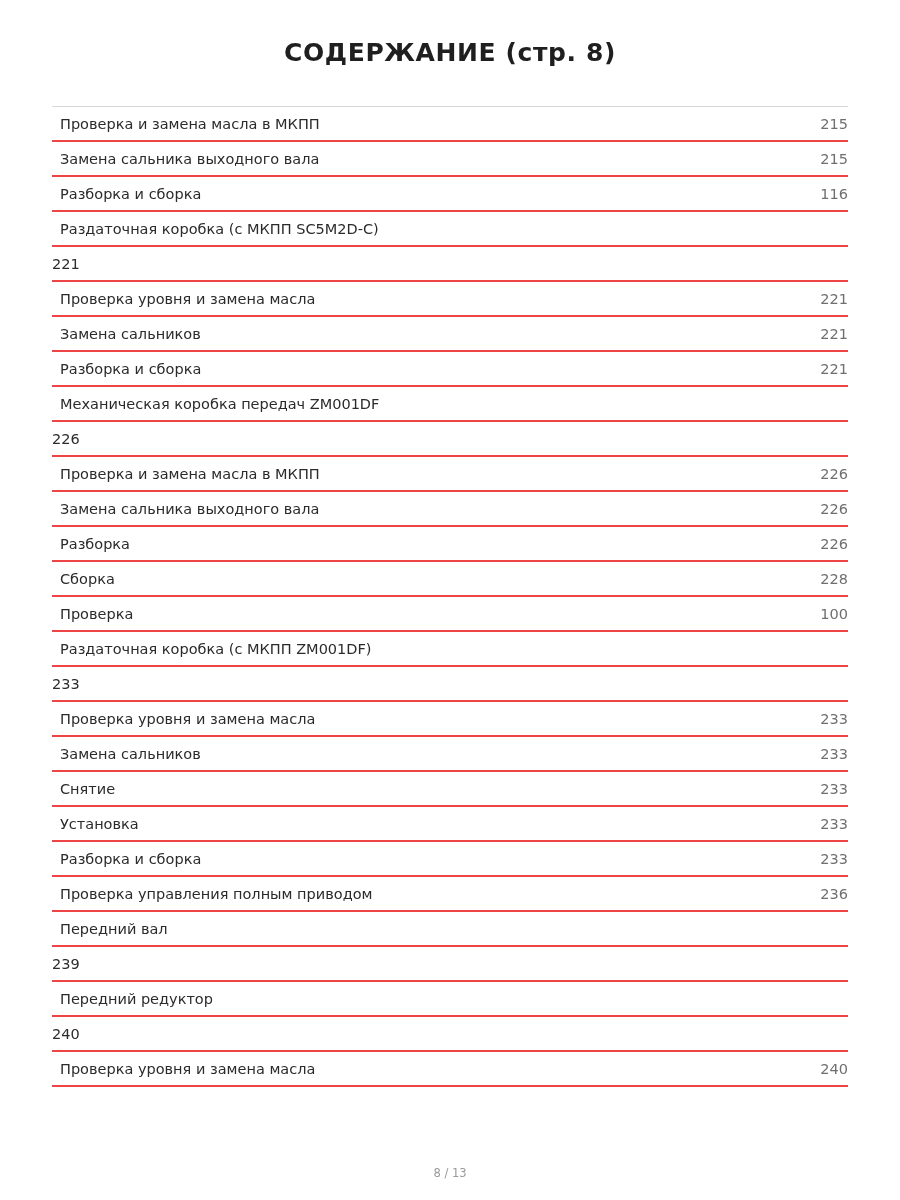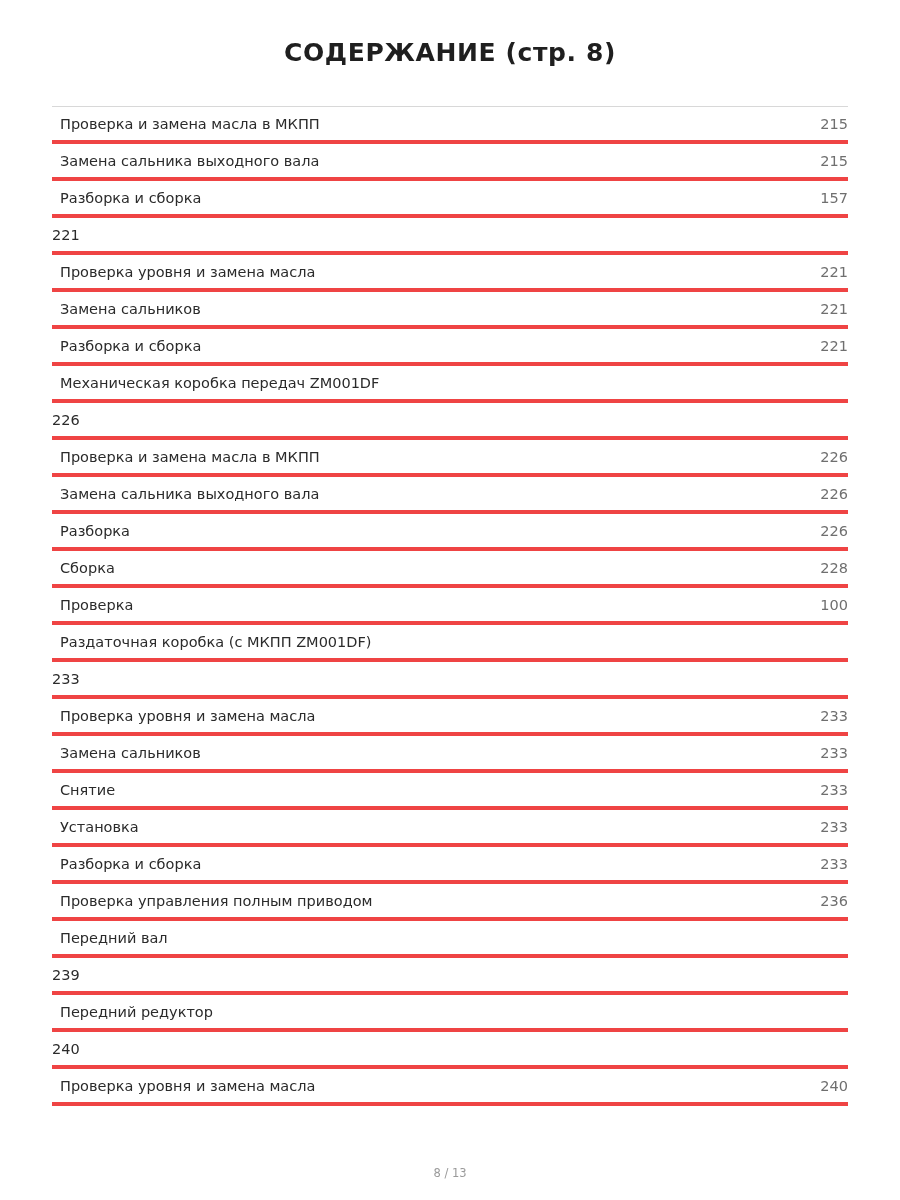--- a/index.html
+++ b/index.html
@@ -38,21 +38,21 @@
     width: 100%;
   }
   .toc {
     margin-top: 0;
     width: 100%;
   }
   .toc-row {
     display: flex;
     align-items: baseline;
     justify-content: space-between;
-    border-bottom: 4px solid #ef4444;
+    border-bottom: 2px solid #ef4444;
     min-height: 33.6px;
     box-sizing: border-box;
     padding: 7px 0 6px 0;
   }
   .toc-label {
     font-size: 14.5px;
     line-height: 20px;
     color: #2b2b2b;
     white-space: nowrap;
     overflow: hidden;
@@ -96,21 +96,24 @@
       <div class="toc-row indent">
         <span class="toc-label">Проверка и замена масла в МКПП</span>
         <span class="toc-page">215</span>
       </div>
       <div class="toc-row indent">
         <span class="toc-label">Замена сальника выходного вала</span>
         <span class="toc-page">215</span>
       </div>
       <div class="toc-row indent">
         <span class="toc-label">Разборка и сборка</span>
-        <span class="toc-page">157</span>
+        <span class="toc-page">116</span>
+      </div>
+      <div class="toc-row indent">
+        <span class="toc-label">Раздаточная коробка (с МКПП SC5M2D-C)</span>
       </div>
       <div class="toc-row flush">
         <span class="toc-label">221</span>
       </div>
       <div class="toc-row indent">
         <span class="toc-label">Проверка уровня и замена масла</span>
         <span class="toc-page">221</span>
       </div>
       <div class="toc-row indent">
         <span class="toc-label">Замена сальников</span>

